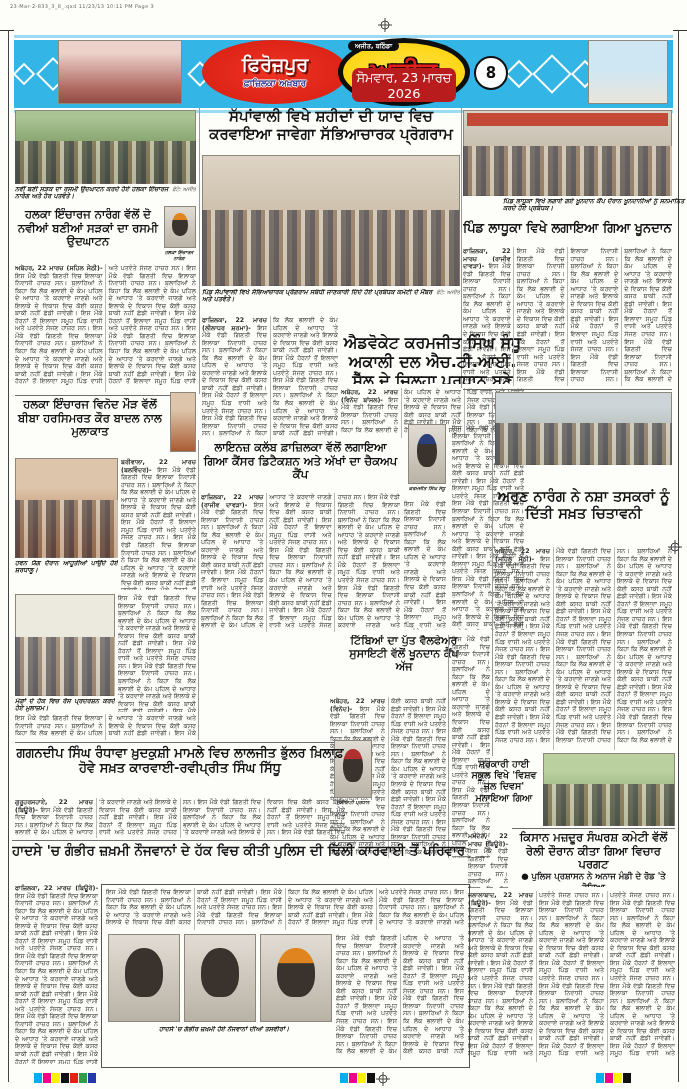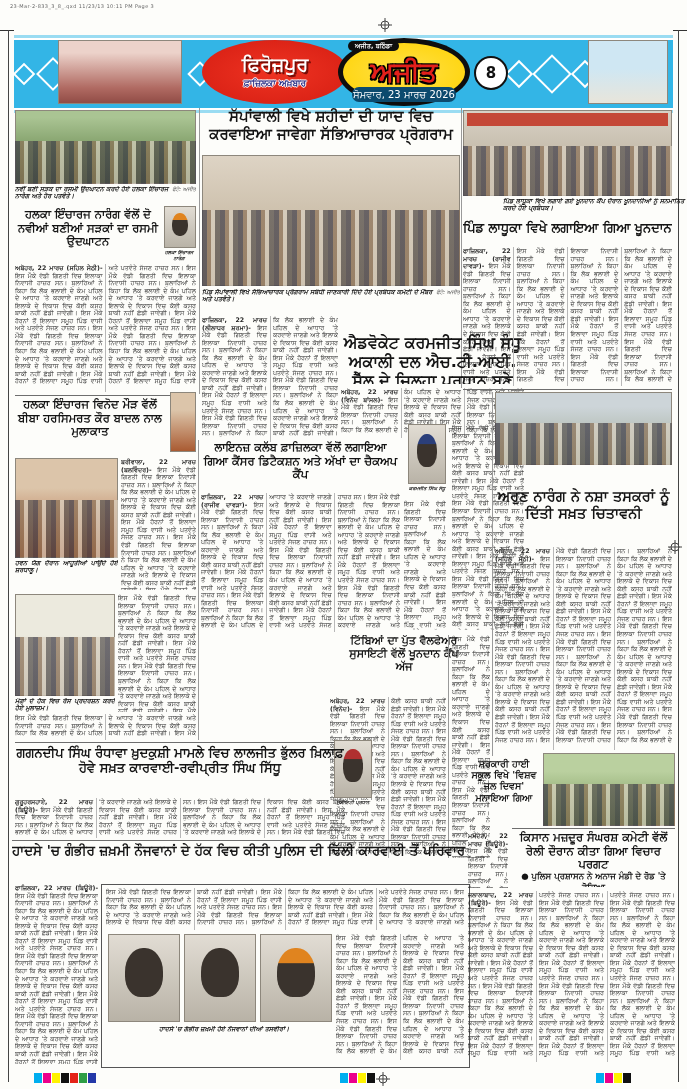--- a/index.html
+++ b/index.html
@@ -52,21 +52,21 @@
   .ed-title{color:#fff;font-weight:bold;font-size:19px;line-height:1;
     text-shadow:1px 1px 0 #7a0d06,2px 2px 0 #7a0d06;}
   .ed-sub{margin-top:4px;color:#2b2f86;font-weight:bold;font-size:9px;
     text-shadow:-1px 0 #fff,1px 0 #fff,0 -1px #fff,0 1px #fff;}
   .oval-blk{background:#0e0e0e;border-radius:50%;}
   .oval-yel{position:absolute;inset:5px;background:radial-gradient(#ffe14a,#ffd200);border-radius:50%;}
   .brand{position:absolute;left:0;right:0;top:20px;text-align:center;font-weight:bold;font-size:27px;line-height:1;
     color:#e3201b;text-shadow:-1.5px -1.5px 0 #000,1.5px -1.5px 0 #000,-1.5px 1.5px 0 #000,1.5px 1.5px 0 #000;}
   .brand-top{position:absolute;left:10px;top:3px;background:#0e0e0e;color:#fff;font-size:6.5px;font-weight:bold;
     padding:1px 7px;border-radius:7px;}
-  .date-strip{position:absolute;left:14px;right:14px;bottom:4px;background:#0c4a6e;color:#fff;font-size:10px;
+  .date-strip{position:absolute;left:14px;right:14px;bottom:4px;background:#b91c1c;color:#fff;font-size:13px;
     text-align:center;padding:1.5px 0;border-radius:7px;}
   .pgnum{background:#fff;border:2.5px solid #111;border-radius:50%;display:flex;align-items:center;
     justify-content:center;font-weight:bold;font-size:15px;color:#111;}
   
   .sw{width:8px;height:10px;display:inline-block;margin-right:1px;}
   .box{position:absolute;border:1px solid #555;}
   .xhair{position:absolute;width:14px;height:14px;}
 </style>
 </head>
 <body>

